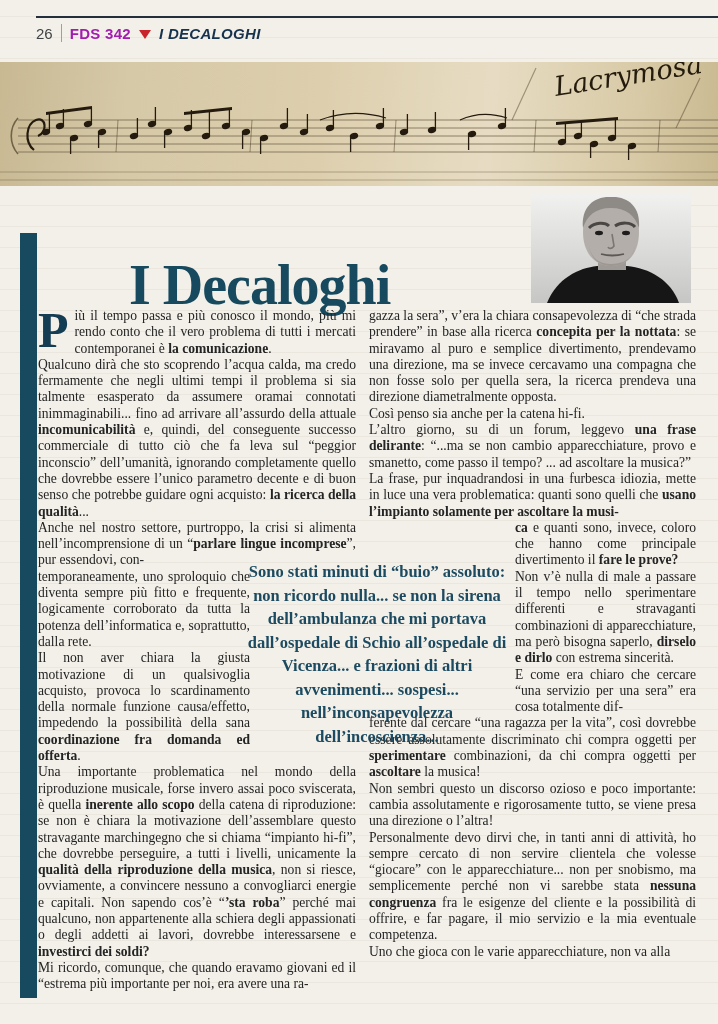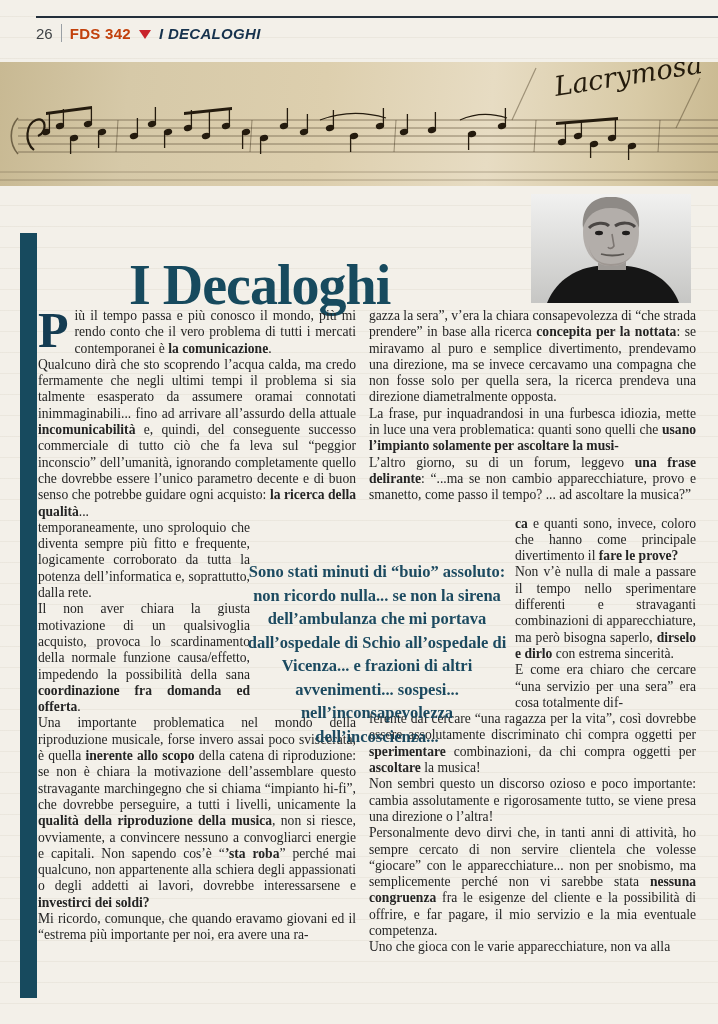--- a/index.html
+++ b/index.html
@@ -6,21 +6,21 @@
   .page{position:relative;width:718px;height:1024px;margin:0 auto;background:#f3f0e9;
         overflow:hidden;font-family:"Liberation Serif",serif;}
   .ghost-lines{position:absolute;inset:0;pointer-events:none;
         background:repeating-linear-gradient(0deg,transparent 0 20px,rgba(125,110,75,.07) 20px 21px);}
   
   .top-rule{position:absolute;left:36px;right:0;top:16px;height:2px;background:#232f3b;}
   .header{position:absolute;left:36px;top:22px;height:22px;display:flex;align-items:center;gap:8px;
           font-family:"Liberation Sans",sans-serif;font-size:15px;}
   .page-num{color:#3f4346;}
   .hdr-div{width:1px;height:18px;background:#9aa0a5;}
-  .mag{font-weight:bold;color:#c2410c;letter-spacing:.3px;}
+  .mag{font-weight:bold;color:#a21caf;letter-spacing:.3px;}
   .tri{width:0;height:0;border-left:6px solid transparent;border-right:6px solid transparent;
        border-top:9px solid #c9232b;margin-top:2px;}
   .section{font-weight:bold;font-style:italic;color:#16324d;letter-spacing:.3px;}
   
   .manuscript{position:absolute;left:0;top:62px;width:718px;height:124px;
      background:linear-gradient(95deg,#c8b993 0%,#d6c9a8 18%,#ddcfae 45%,#e7dcc3 68%,#d8caa6 88%,#c9b991 100%);}
   .manuscript svg{display:block;width:718px;height:124px;}
   
   .title{position:absolute;left:129px;top:219px;font-size:56px;font-weight:bold;color:#174a5e;
          letter-spacing:-1px;font-family:"Liberation Serif",serif;line-height:1;}
@@ -28,21 +28,21 @@
   
   .portrait{position:absolute;left:531px;top:194px;width:160px;height:109px;}
   .portrait svg{display:block;width:100%;height:100%;}
   
   .col{position:absolute;top:308px;font-size:13.6px;line-height:16.3px;color:#242424;text-align:justify;}
   .col p{margin:0;}
   .col-left{left:38px;width:318px;}
   .col-right{left:369px;width:327px;}
   .seg{display:block;}
   .seg-narrow-left{width:212px;}
-  .seg-narrow-right{width:181px;margin-left:auto;margin-top:12px;}
+  .seg-narrow-right{width:181px;margin-left:auto;}
   .b{font-weight:bold;}
   .i{}
   .bi{font-weight:bold;}
   .dropcap{float:left;font-size:50px;line-height:41px;font-weight:bold;color:#143c52;
            padding:2px 6px 0 0;font-family:"Liberation Serif",serif;}
   
   .pull-quote{position:absolute;left:243px;top:560px;width:268px;text-align:center;
       font-family:Liberation Serif, serif;font-weight:bold;font-size:16.5px;
       line-height:23.5px;color:#1c4a60;}
 </style>
@@ -173,36 +173,38 @@
       <path d="M81,40 L83,52 C81,55 78,55 77,53" stroke="#7c7672" stroke-width="1.6" fill="none"></path>
       <path d="M70,60 Q81,63 93,60" stroke="#5c5854" stroke-width="1.8" fill="none"></path>
       <path d="M58,52 C60,66 70,72 80,72 C91,72 101,66 104,52 C102,64 94,70 80,70 C67,70 60,63 58,52 Z" fill="#9a938e" opacity="0.85"></path>
     </svg>
   </div>
 
   <div class="col col-left">
     <div class="seg">
         <p><span class="dropcap">P</span><span>iù il tempo passa e più conosco il mondo, più mi rendo conto che il vero problema di tutti i mercati contemporanei è </span><span class="b">la comunicazione</span><span>.</span></p>
         <p><span>Qualcuno dirà che sto scoprendo l’acqua calda, ma credo fermamente che negli ultimi tempi il problema si sia talmente esasperato da assumere oramai connotati inimmaginabili... fino ad arrivare all’assurdo della attuale </span><span class="b">incomunicabilità</span><span> e, quindi, del conseguente successo commerciale di tutto ciò che fa leva sul “peggior inconscio” dell’umanità, ignorando completamente quello che dovrebbe essere l’unico parametro decente e di buon senso che potrebbe guidare ogni acquisto: </span><span class="b">la ricerca della qualità</span><span>...</span></p>
+        <p><span>Anche nel nostro settore, purtroppo, la crisi si alimenta nell’incomprensione di un “</span><span class="b">parlare lingue incomprese</span><span>”, pur essendovi, con-</span></p>
       </div>
     <div class="seg seg-narrow-left">
         <p><span>temporaneamente, uno sproloquio che diventa sempre più fitto e frequente, logicamente corroborato da tutta la potenza dell’informatica e, soprattutto, dalla rete.</span></p>
         <p><span>Il non aver chiara la giusta motivazione di un qualsivoglia acquisto, provoca lo scardinamento della normale funzione causa/effetto, impedendo la possibilità della sana </span><span class="b">coordinazione fra domanda ed offerta</span><span>.</span></p>
       </div>
     <div class="seg">
         <p><span>Una importante problematica nel mondo della riproduzione musicale, forse invero assai poco sviscerata, è quella </span><span class="b">inerente allo scopo</span><span> della catena di riproduzione: se non è chiara la motivazione dell’assemblare questo stravagante marchingegno che si chiama “impianto hi-fi”, che dovrebbe perseguire, a tutti i livelli, unicamente la </span><span class="b">qualità della riproduzione della musica</span><span>, non si riesce, ovviamente, a convincere nessuno a convogliarci energie e capitali. Non sapendo cos’è “</span><span class="bi">’sta roba</span><span>” perché mai qualcuno, non appartenente alla schiera degli appassionati o degli addetti ai lavori, dovrebbe interessarsene e </span><span class="b">investirci dei soldi?</span></p>
         <p><span>Mi ricordo, comunque, che quando eravamo giovani ed il “</span><span class="i">estrema più importante per noi, era avere una ra-</span></p>
       </div>
   </div>
 
   <div class="col col-right">
     <div class="seg">
         <p><span class="i">gazza la sera</span><span>”, v’era la chiara consapevolezza di “che strada prendere” in base alla ricerca </span><span class="b">concepita per la nottata</span><span>: se miravamo al puro e semplice divertimento, prendevamo una direzione, ma se invece cercavamo una compagna che non fosse solo per quella sera, la ricerca prendeva una direzione diametralmente opposta.</span></p>
+        <p><span>Così penso sia anche per la catena hi-fi.</span></p>
+        <p><span>L’altro giorno, su di un forum, leggevo </span><span class="b">una frase delirante</span><span>: “...ma se non cambio apparecchiature, provo e smanetto, come passo il tempo? ... ad ascoltare la musica?”</span></p>
         <p><span>La frase, pur inquadrandosi in una furbesca idiozia, mette in luce una vera problematica: quanti sono quelli che </span><span class="b">usano l’impianto solamente per ascoltare la musi-</span></p>
-        <p><span>L’altro giorno, su di un forum, leggevo </span><span class="b">una frase delirante</span><span>: “...ma se non cambio apparecchiature, provo e smanetto, come passo il tempo? ... ad ascoltare la musica?”</span></p>
       </div>
     <div class="seg seg-narrow-right">
         <p><span class="b">ca</span><span> e quanti sono, invece, coloro che hanno come principale divertimento il </span><span class="b">fare le prove?</span></p>
         <p><span>Non v’è nulla di male a passare il tempo nello sperimentare differenti e stravaganti combinazioni di apparecchiature, ma però bisogna saperlo, </span><span class="b">dirselo e dirlo</span><span> con estrema sincerità.</span></p>
         <p><span>E come era chiaro che cercare “</span><span class="i">una servizio per una sera</span><span>” era cosa totalmente dif-</span></p>
       </div>
     <div class="seg">
         <p><span>ferente dal cercare “</span><span class="i">una ragazza per la vita</span><span>”, così dovrebbe essere assolutamente discriminato chi compra oggetti per </span><span class="b">sperimentare</span><span> combinazioni, da chi compra oggetti per </span><span class="b">ascoltare</span><span> la musica!</span></p>
         <p><span>Non sembri questo un discorso ozioso e poco importante: cambia assolutamente e rigorosamente tutto, se viene presa una direzione o l’altra!</span></p>
         <p><span>Personalmente devo dirvi che, in tanti anni di attività, ho sempre cercato di non servire clientela che volesse “</span><span class="i">giocare</span><span>” con le apparecchiature... non per snobismo, ma semplicemente perché non vi sarebbe stata </span><span class="b">nessuna congruenza</span><span> fra le esigenze del cliente e la possibilità di offrire, e far pagare, il mio servizio e la mia eventuale competenza.</span></p>

